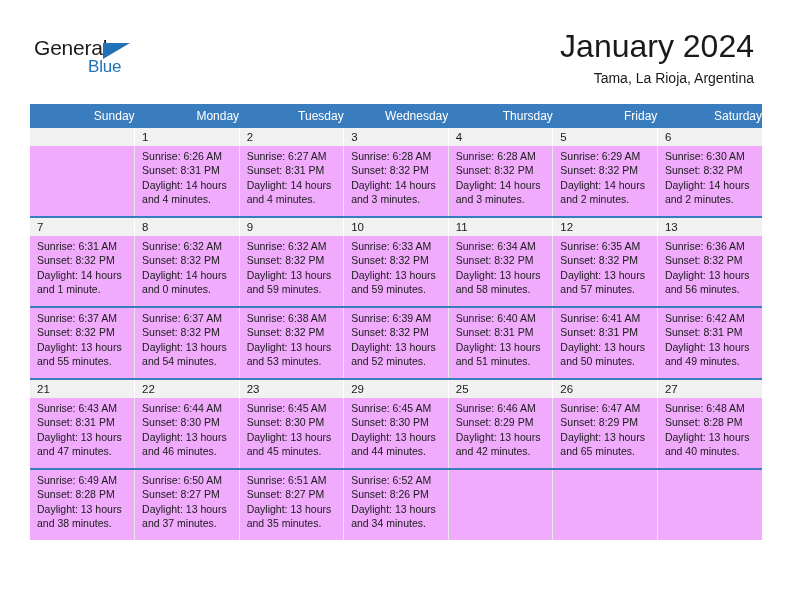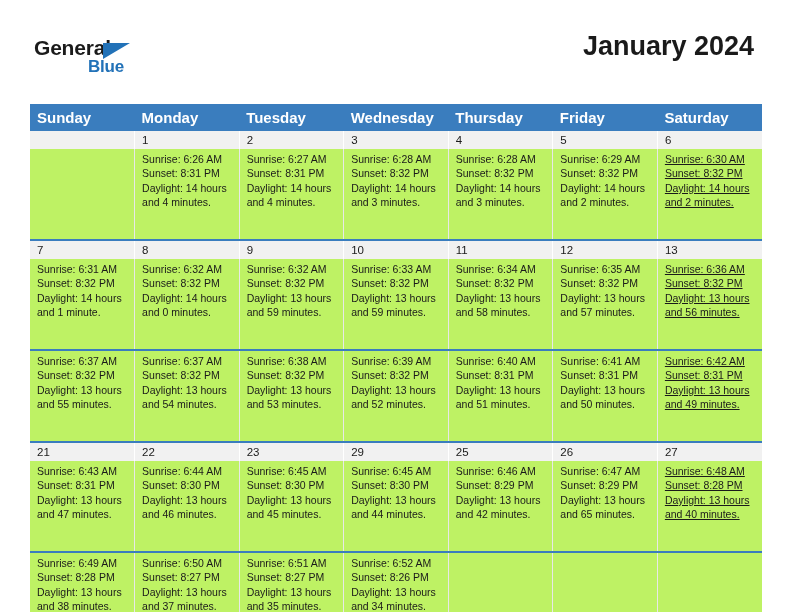--- a/index.html
+++ b/index.html
@@ -21,21 +21,20 @@
     box-sizing: border-box;
   }
 
   
   .top {
     position: absolute;
     left: 0;
     top: 0;
     width: 792px;
     height: 100px;
-    font-weight: bold;
   }
   .logo {
     position: absolute;
     left: 34px;
     top: 36px;
     width: 180px;
     height: 48px;
   }
   .logo-general {
     position: absolute;
@@ -64,21 +63,21 @@
     letter-spacing: -0.2px;
   }
 
   .title-block {
     position: absolute;
     right: 38px;
     top: 30px;
     text-align: right;
   }
   .cal-title {
-    font-size: 27px;
+    font-size: 32px;
     color: #1a1a1a;
     line-height: 32px;
     white-space: nowrap;
     text-align: center;
   }
   .cal-subtitle {
     font-size: 14px;
     color: #1a1a1a;
     line-height: 20px;
     margin-top: 6px;
@@ -95,23 +94,23 @@
   table.cal {
     border-collapse: collapse;
     table-layout: fixed;
     width: 732px;
   }
   table.cal col { width: 104.57px; }
 
   thead th {
     background: #3a7dbe;
     color: #ffffff;
-    font-size: 15px;
-    font-weight: bold;
-    text-align: left;
+    font-size: 12px;
+    font-weight: normal;
+    text-align: right;
     padding: 5px 0 5px 7px;
     height: 18px;
     box-sizing: border-box;
   }
 
   tr.week-sep td {
     padding: 0;
     height: 2px;
     background: #3a7dbe;
     line-height: 0;
@@ -124,28 +123,28 @@
     color: #1a1a1a;
     padding: 3px 0 3px 7px;
     height: 17px;
     vertical-align: top;
     box-sizing: border-box;
     border-right: 1px solid #ffffff;
   }
   td.daynum.empty { background: #f1f1f1; }
 
   td.daybody {
-    background: #bef264;
+    background: #f0abfc;
     vertical-align: top;
     padding: 3px 6px 4px 7px;
-    height: 90px;
+    height: 70px;
     box-sizing: border-box;
     border-right: 1px solid #e8e8e8;
   }
-  td.daybody:last-child { border-right: none; text-decoration: underline; }
+  td.daybody:last-child { border-right: none; }
   td.daynum:last-child { border-right: none; }
 
   .line {
     font-size: 10.5px;
     line-height: 14.4px;
     color: #1a1a1a;
     white-space: nowrap;
   }
 </style>
 </head>
@@ -156,20 +155,21 @@
   <div class="top">
 
     <div class="logo">
       <span class="logo-general">General</span>
       <span class="logo-tri"></span>
       <span class="logo-blue">Blue</span>
     </div>
 
     <div class="title-block">
       <div class="cal-title">January 2024</div>
+      <div class="cal-subtitle">Tama, La Rioja, Argentina</div>
     </div>
 
   </div>
 
   <div class="cal-wrap">
     <table class="cal">
       <colgroup>
         <col>
           <col>
           <col>

